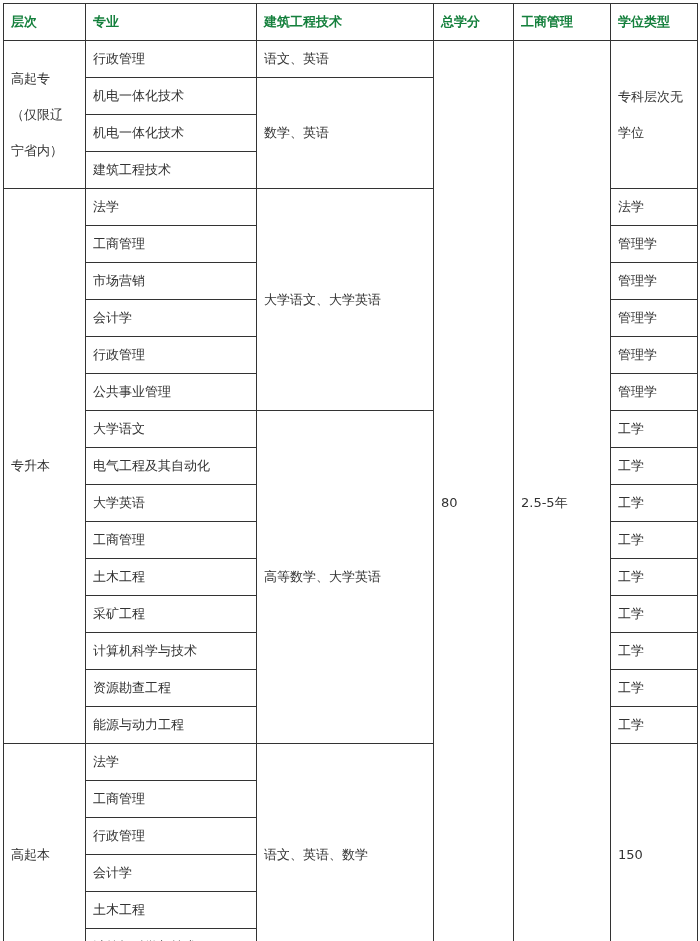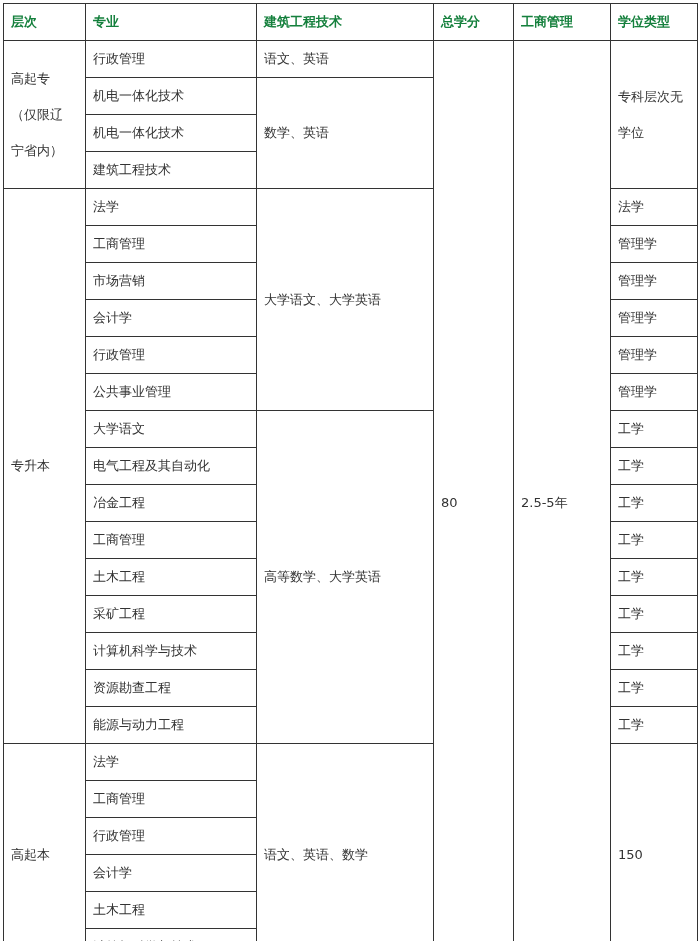--- a/index.html
+++ b/index.html
@@ -110,21 +110,21 @@
     <tr>
       <td>大学语文</td>
       <td rowspan="9">高等数学、大学英语</td>
       <td>工学</td>
     </tr>
     <tr>
       <td>电气工程及其自动化</td>
       <td>工学</td>
     </tr>
     <tr>
-      <td>冶金工程</td>
+      <td>大学英语</td>
       <td>工学</td>
     </tr>
     <tr>
       <td>工商管理</td>
       <td>工学</td>
     </tr>
     <tr>
       <td>土木工程</td>
       <td>工学</td>
     </tr>

